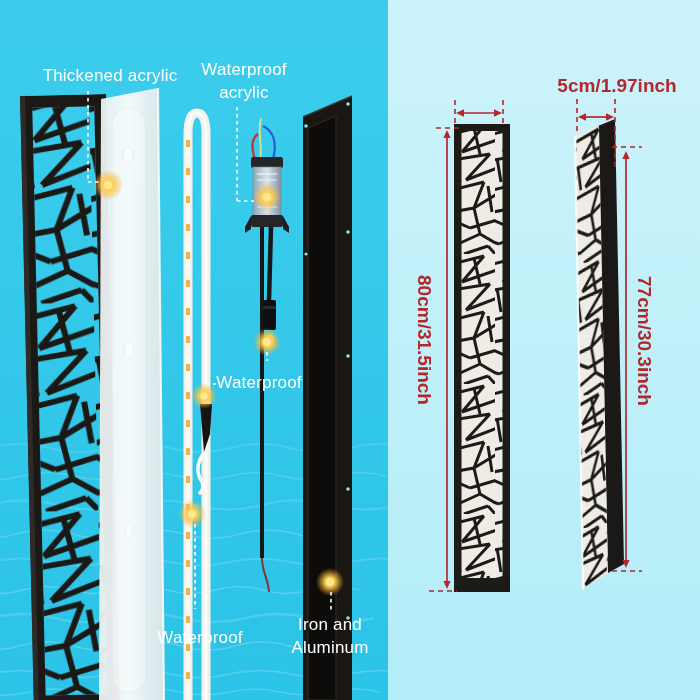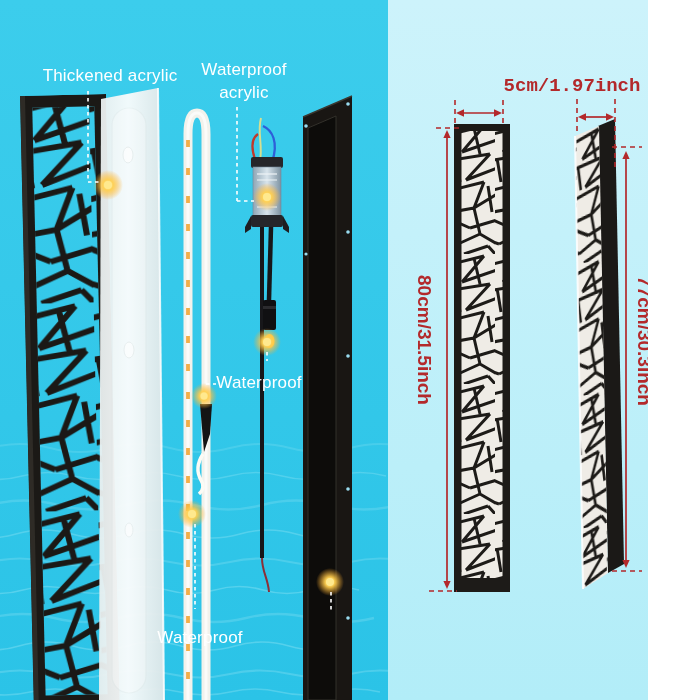--- a/index.html
+++ b/index.html
@@ -1,17 +1,17 @@
 <!DOCTYPE html>
 <html><head>
 <meta charset="utf-8">
 <style>
   html,body { margin:0; padding:0; background:#ffffff; }
   .canvas {
-    position:relative; width:648px; height:700px; overflow:hidden;
+    position:relative; width:700px; height:700px; overflow:hidden;
     font-family:"Liberation Sans", sans-serif;
   }
   .canvas svg { position:absolute; left:0; top:0; }
   .lbl {
     position:absolute; color:#ffffff; text-align:center;
     font:17px/1.38 "Liberation Sans", sans-serif;
     transform:translate(-50%,-50%); white-space:nowrap; letter-spacing:.2px;
   }
   .dim {
     position:absolute; color:#b3292b;
@@ -244,18 +244,22 @@
   </div>
 
   <div class="lbl" style="left:259px; top:383px;">
     <div>Waterproof</div>
   </div>
 
   <div class="lbl" style="left:200px; top:638px;">
     <div>Waterproof</div>
   </div>
 
-
-  <div class="dim" style="left:572px; top:86px;font-family:Liberation Mono, monospace;">5cm/1.97inch</div>
+  <div class="lbl" style="left:330px; top:636px;">
+    <div>Iron and</div>
+    <div>Aluminum</div>
+  </div>
+
+  <div class="dim" style="left:617px; top:86px;">5cm/1.97inch</div>
   <div class="dim vert" style="left:424px; top:340px;">80cm/31.5inch</div>
   <div class="dim vert" style="left:644px; top:341px;">77cm/30.3inch</div>
 
 </div>
 
 </body></html>

